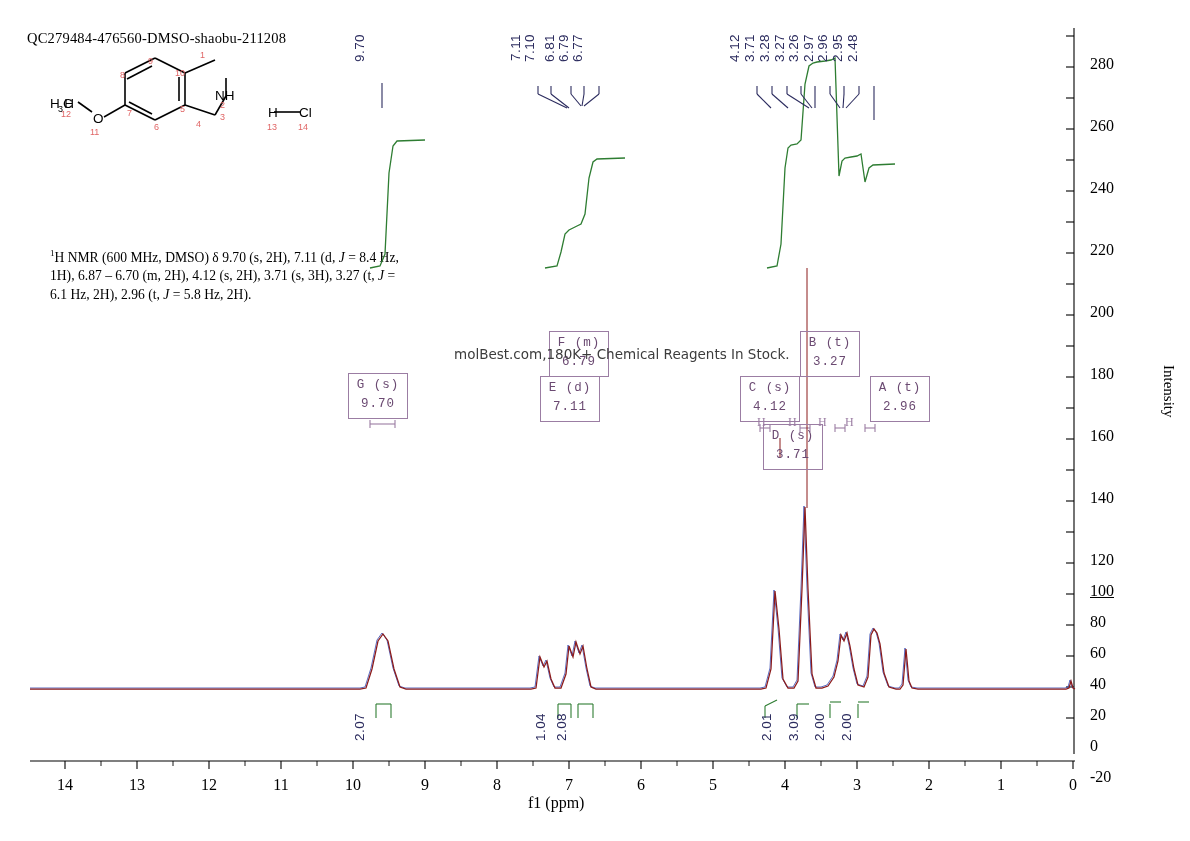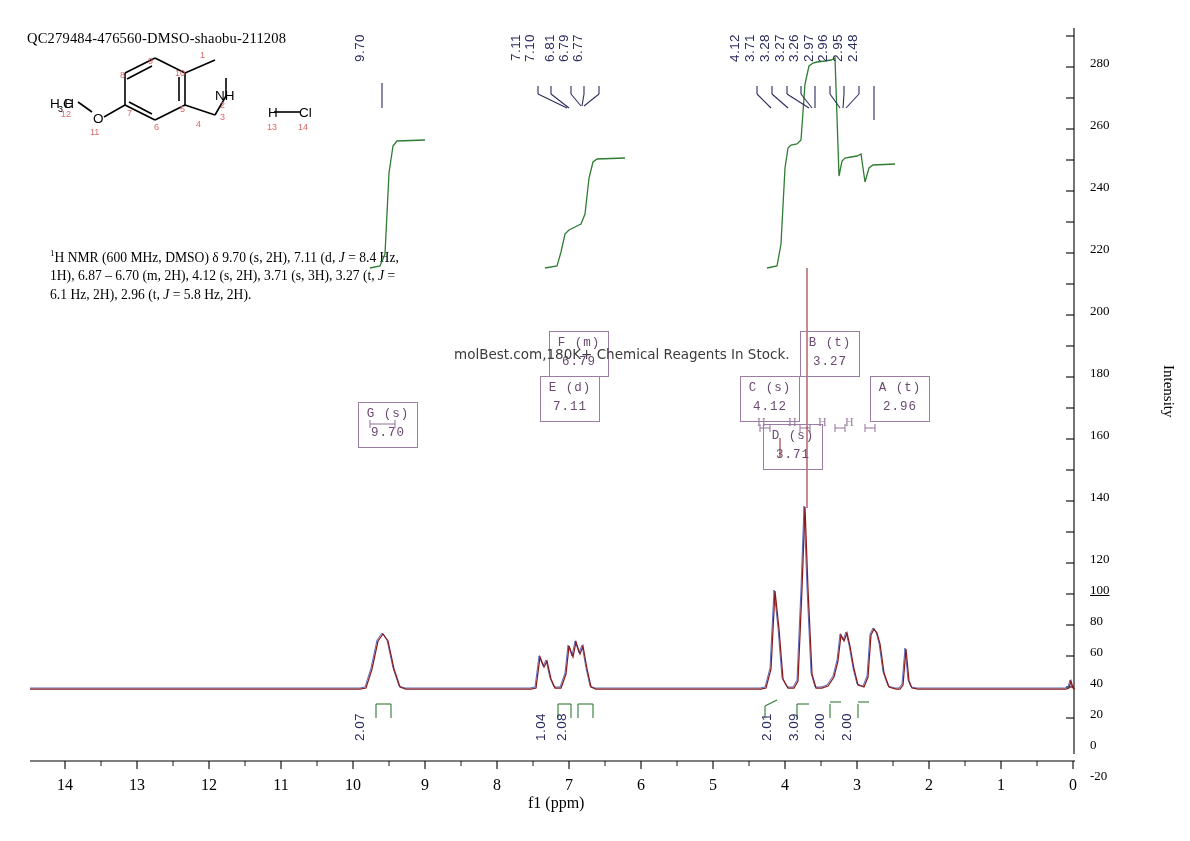--- a/index.html
+++ b/index.html
@@ -74,21 +74,21 @@
     line-height: 1.55;
     padding: 2px 5px 3px 5px;
     white-space: nowrap;
   }
   .mbox .mb-top { letter-spacing: 1px; }
   .mbox .mb-bot { letter-spacing: 1px; }
 
   
   .ytick {
     font-family: "Liberation Serif", serif;
-    font-size: 13px;
+    font-size: 16px;
     color: #000;
     white-space: nowrap;
   }
   .xtick {
     font-family: "Liberation Serif", serif;
     font-size: 16px;
     color: #000;
     text-align: center;
     white-space: nowrap;
   }
@@ -417,21 +417,21 @@
 <div class="abs peak-label" style="left:727px; top:34px;">4.12</div>
 <div class="abs peak-label" style="left:742px; top:34px;">3.71</div>
 <div class="abs peak-label" style="left:757px; top:34px;">3.28</div>
 <div class="abs peak-label" style="left:772px; top:34px;">3.27</div>
 <div class="abs peak-label" style="left:786px; top:34px;">3.26</div>
 <div class="abs peak-label" style="left:801px; top:34px;">2.97</div>
 <div class="abs peak-label" style="left:815px; top:34px;">2.96</div>
 <div class="abs peak-label" style="left:830px; top:34px;">2.95</div>
 <div class="abs peak-label" style="left:845px; top:34px;">2.48</div>
 
-<div class="abs mbox" style="left:358px; top:373px; width:48px;margin-top:29px;">
+<div class="abs mbox" style="left:348px; top:373px; width:48px;">
   <div class="mb-top"><span>G</span>
     <span>(s)</span></div>
   <div class="mb-bot">9.70</div>
 </div>
 
 <div class="abs mbox" style="left:549px; top:331px; width:48px;">
   <div class="mb-top"><span>F</span>
     <span>(m)</span></div>
   <div class="mb-bot">6.79</div>
 </div>

